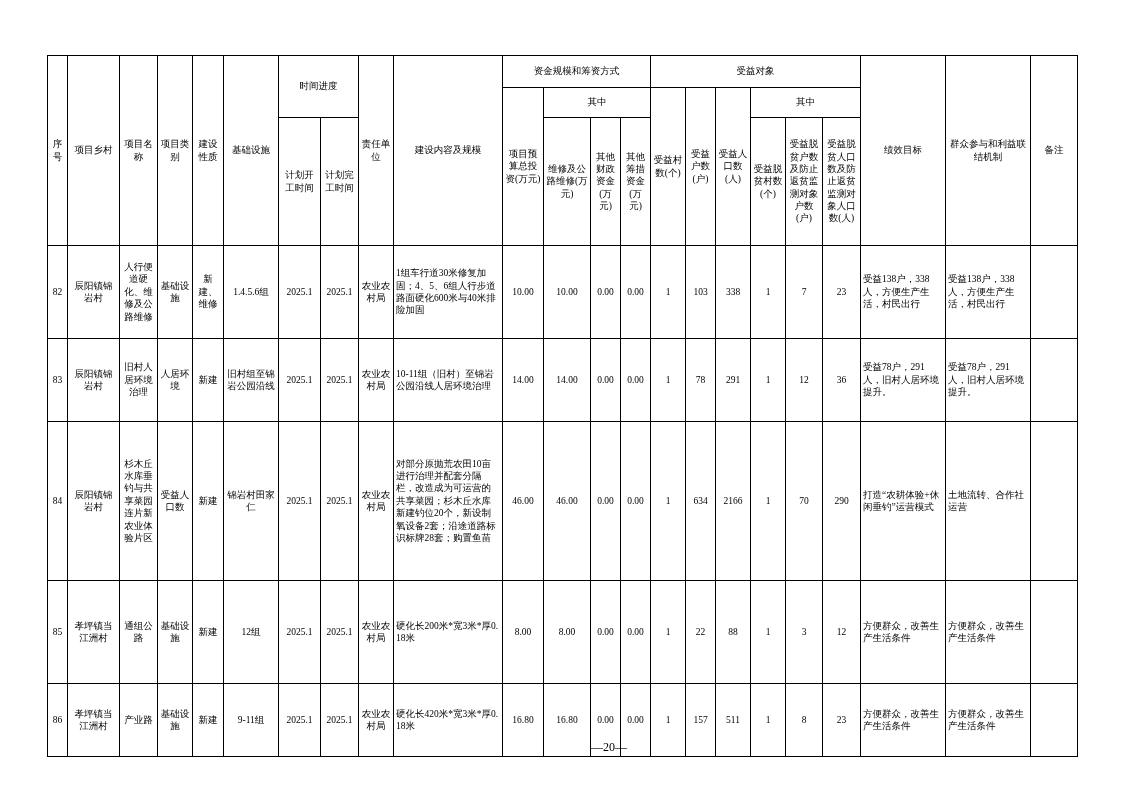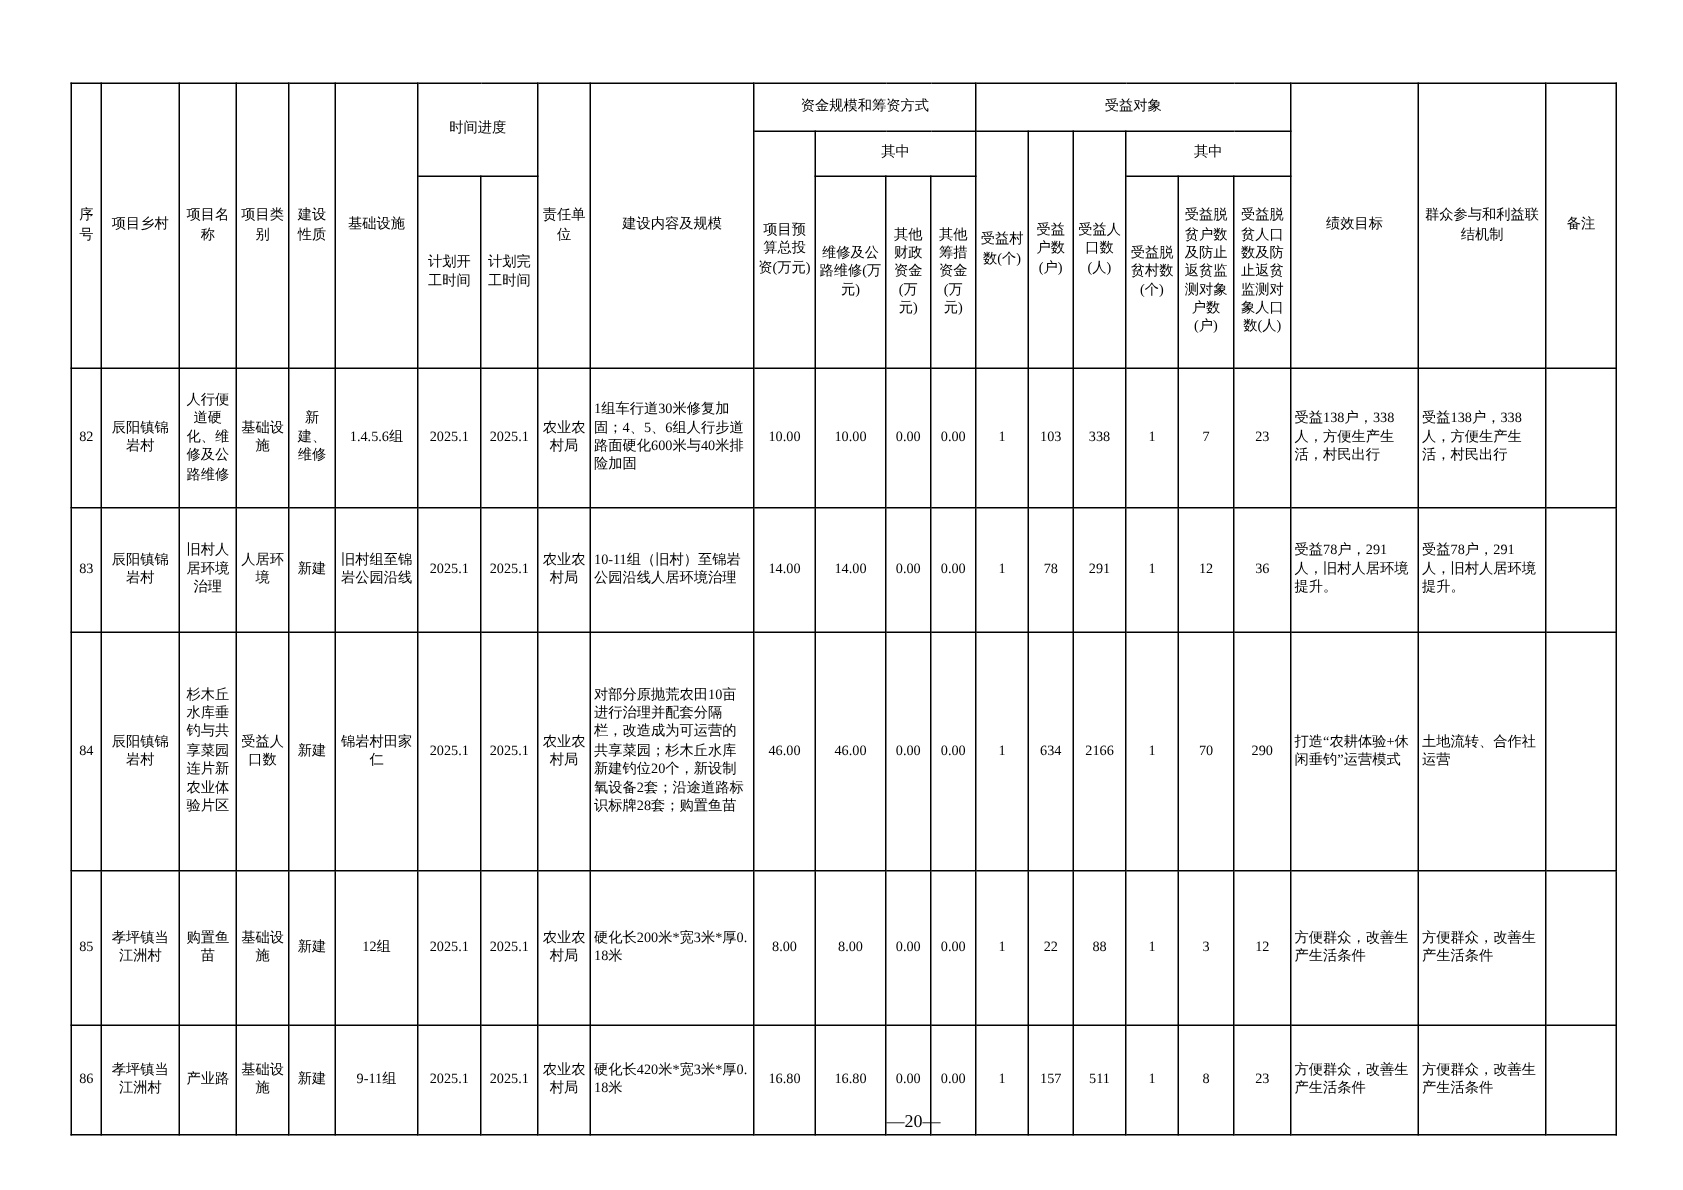--- a/index.html
+++ b/index.html
@@ -156,21 +156,21 @@
         <td>70</td>
         <td>290</td>
         <td class="left">打造“农耕体验+休闲垂钓”运营模式</td>
         <td class="left">土地流转、合作社运营</td>
         <td></td>
       </tr>
 
       <tr class="dr4">
         <td>85</td>
         <td>孝坪镇当江洲村</td>
-        <td>购置鱼苗</td>
+        <td>通组公路</td>
         <td>基础设施</td>
         <td>新建</td>
         <td>12组</td>
         <td>2025.1</td>
         <td>2025.1</td>
         <td>农业农村局</td>
         <td class="left">硬化长200米*宽3米*厚0.18米</td>
         <td>8.00</td>
         <td>8.00</td>
         <td>0.00</td>

